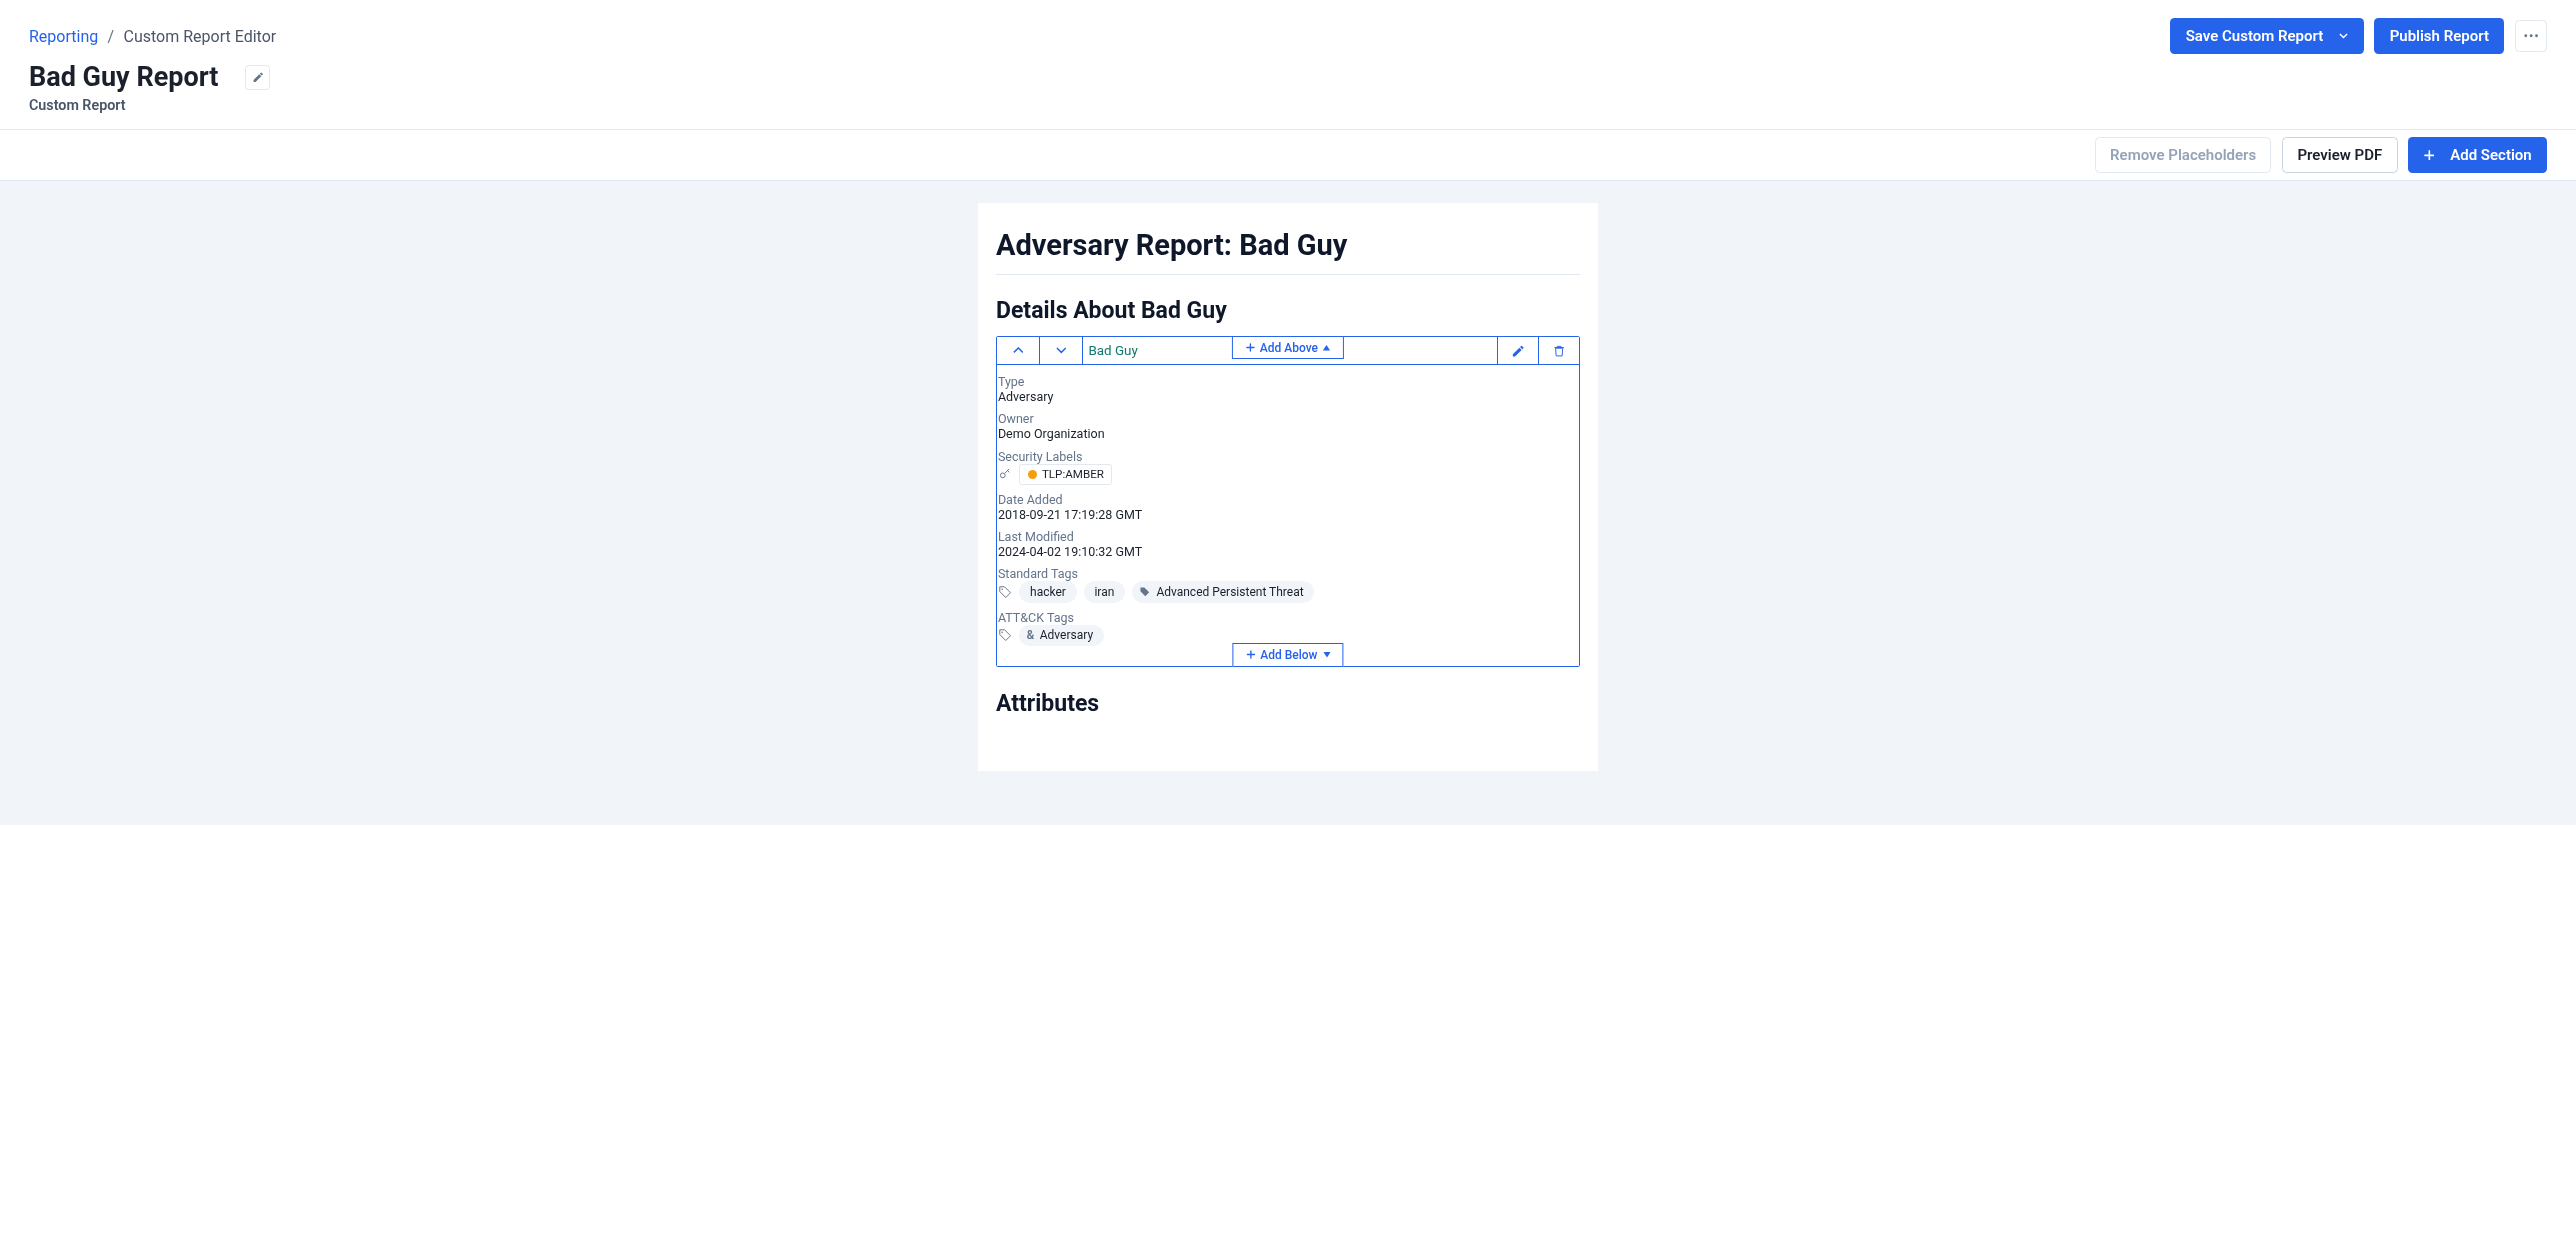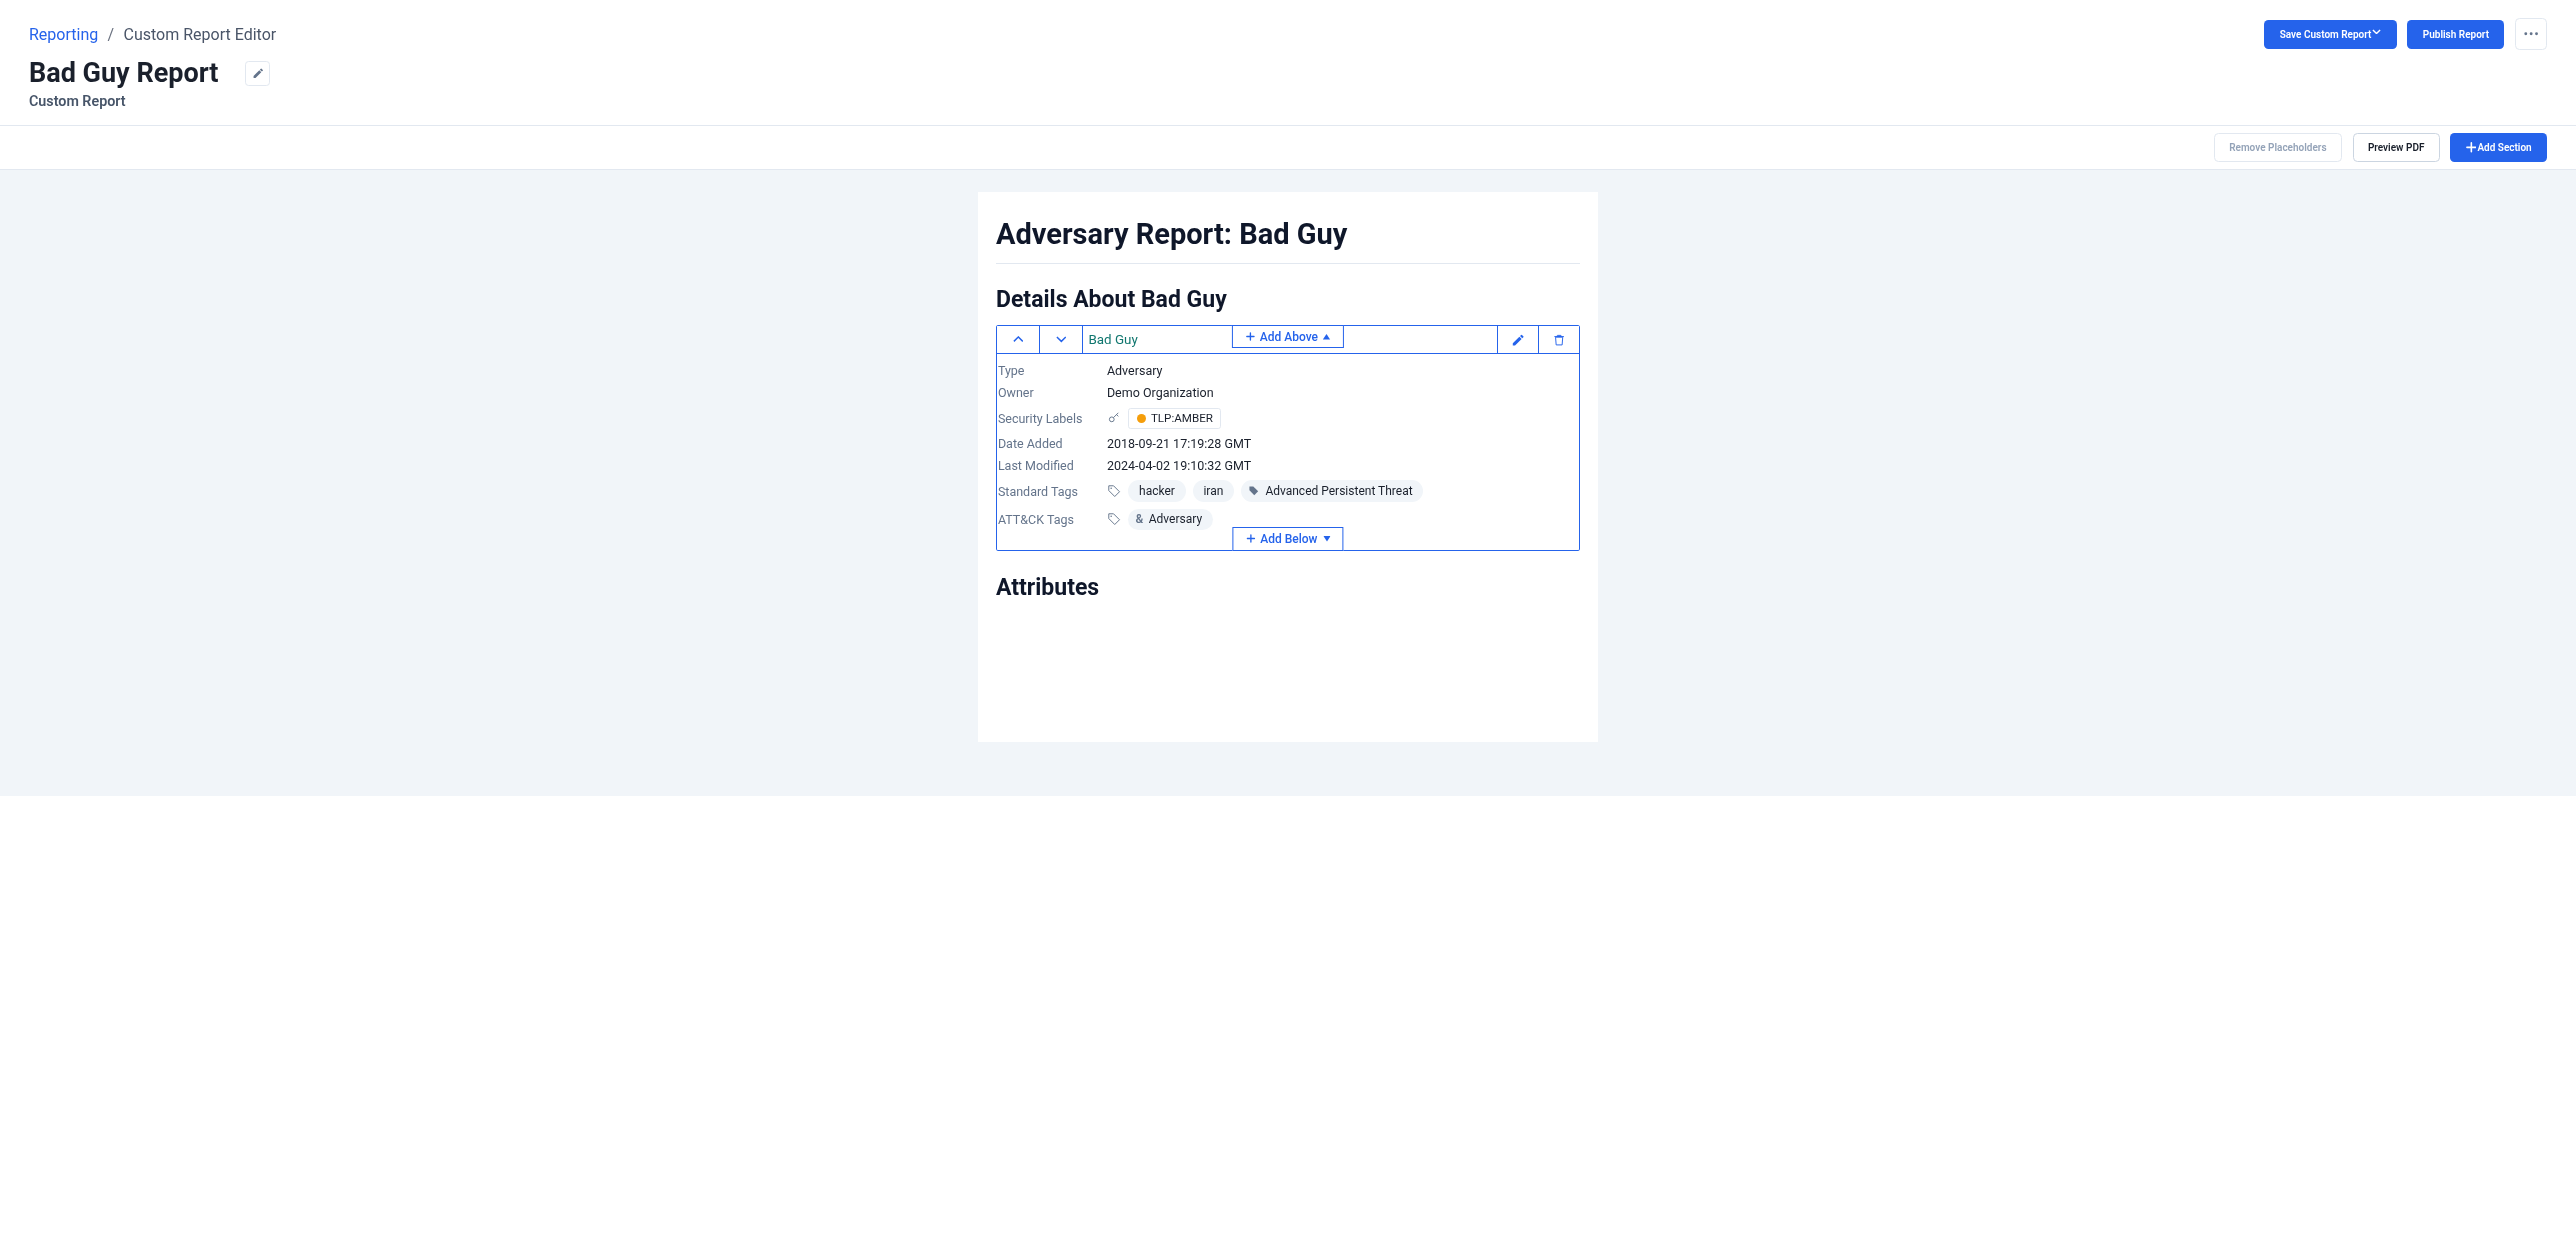--- a/index.html
+++ b/index.html
@@ -21,24 +21,25 @@
 }
 .breadcrumb {
   font-size: 16px;
   color: #4a5568;
 }
 .breadcrumb a { color: #2563eb; text-decoration: none; }
 .breadcrumb .sep { margin: 0 5.4px; color: #6b7280; }
 .header-buttons { display: flex; gap: 10.7px; align-items: center; }
 .btn {
   display: inline-flex;
-  gap: 1px;
+  align-items: center;
+  gap: 16px;
   padding: 8px 14.3px;
   border-radius: 4.5px;
-  font-size: 10px;
+  font-size: 15px;
   font-weight: 600;
   cursor: pointer;
   border: 0.9px solid transparent;
 }
 .btn-primary { background: #2563eb; color: #fff; }
 .btn-outline { background: #fff; border: 0.9px solid #cbd5e1; color: #1a202c; }
 .btn-icon-only {
   width: 32px; height: 32px;
   border: 0.9px solid #e2e8f0; border-radius: 4.5px;
   display: flex; align-items: center; justify-content: center;
@@ -113,21 +114,21 @@
 .section-right-icons {
   display:flex; align-items:stretch;
 }
 .section-icon-btn {
   width:41px; border-left:0.9px solid #2563eb;
   display:flex; align-items:center; justify-content:center;
   cursor:pointer; color:#2563eb; background:#fff;
 }
 
 .detail-body { border-top:0.9px solid #2563eb; padding: 5.4px 0 16px 0;}
-.detail-row { display:flex; padding:3.6px 0 3.6px 0.9px; font-size:12.5px; align-items:center; }
+.detail-row { display:flex; padding:3.6px 0 3.6px 0.9px; font-size:12.5px; align-items:flex-start;flex-direction:column; }
 .detail-label { width:109px; color:#64748b; flex-shrink:0; }
 .detail-value { color:#1a202c; display:flex; align-items:center; gap:7.2px; flex-wrap:wrap; }
 
 .tlp-badge {
   display:inline-flex; align-items:center; gap:5.4px;
   border:0.9px solid #e2e8f0; border-radius:2.7px;
   padding:2.7px 7.2px; font-size:11.6px;
   background:#fff;
 }
 .tlp-dot { width:9px; height:9px; border-radius:50%; background:#f59e0b; }

